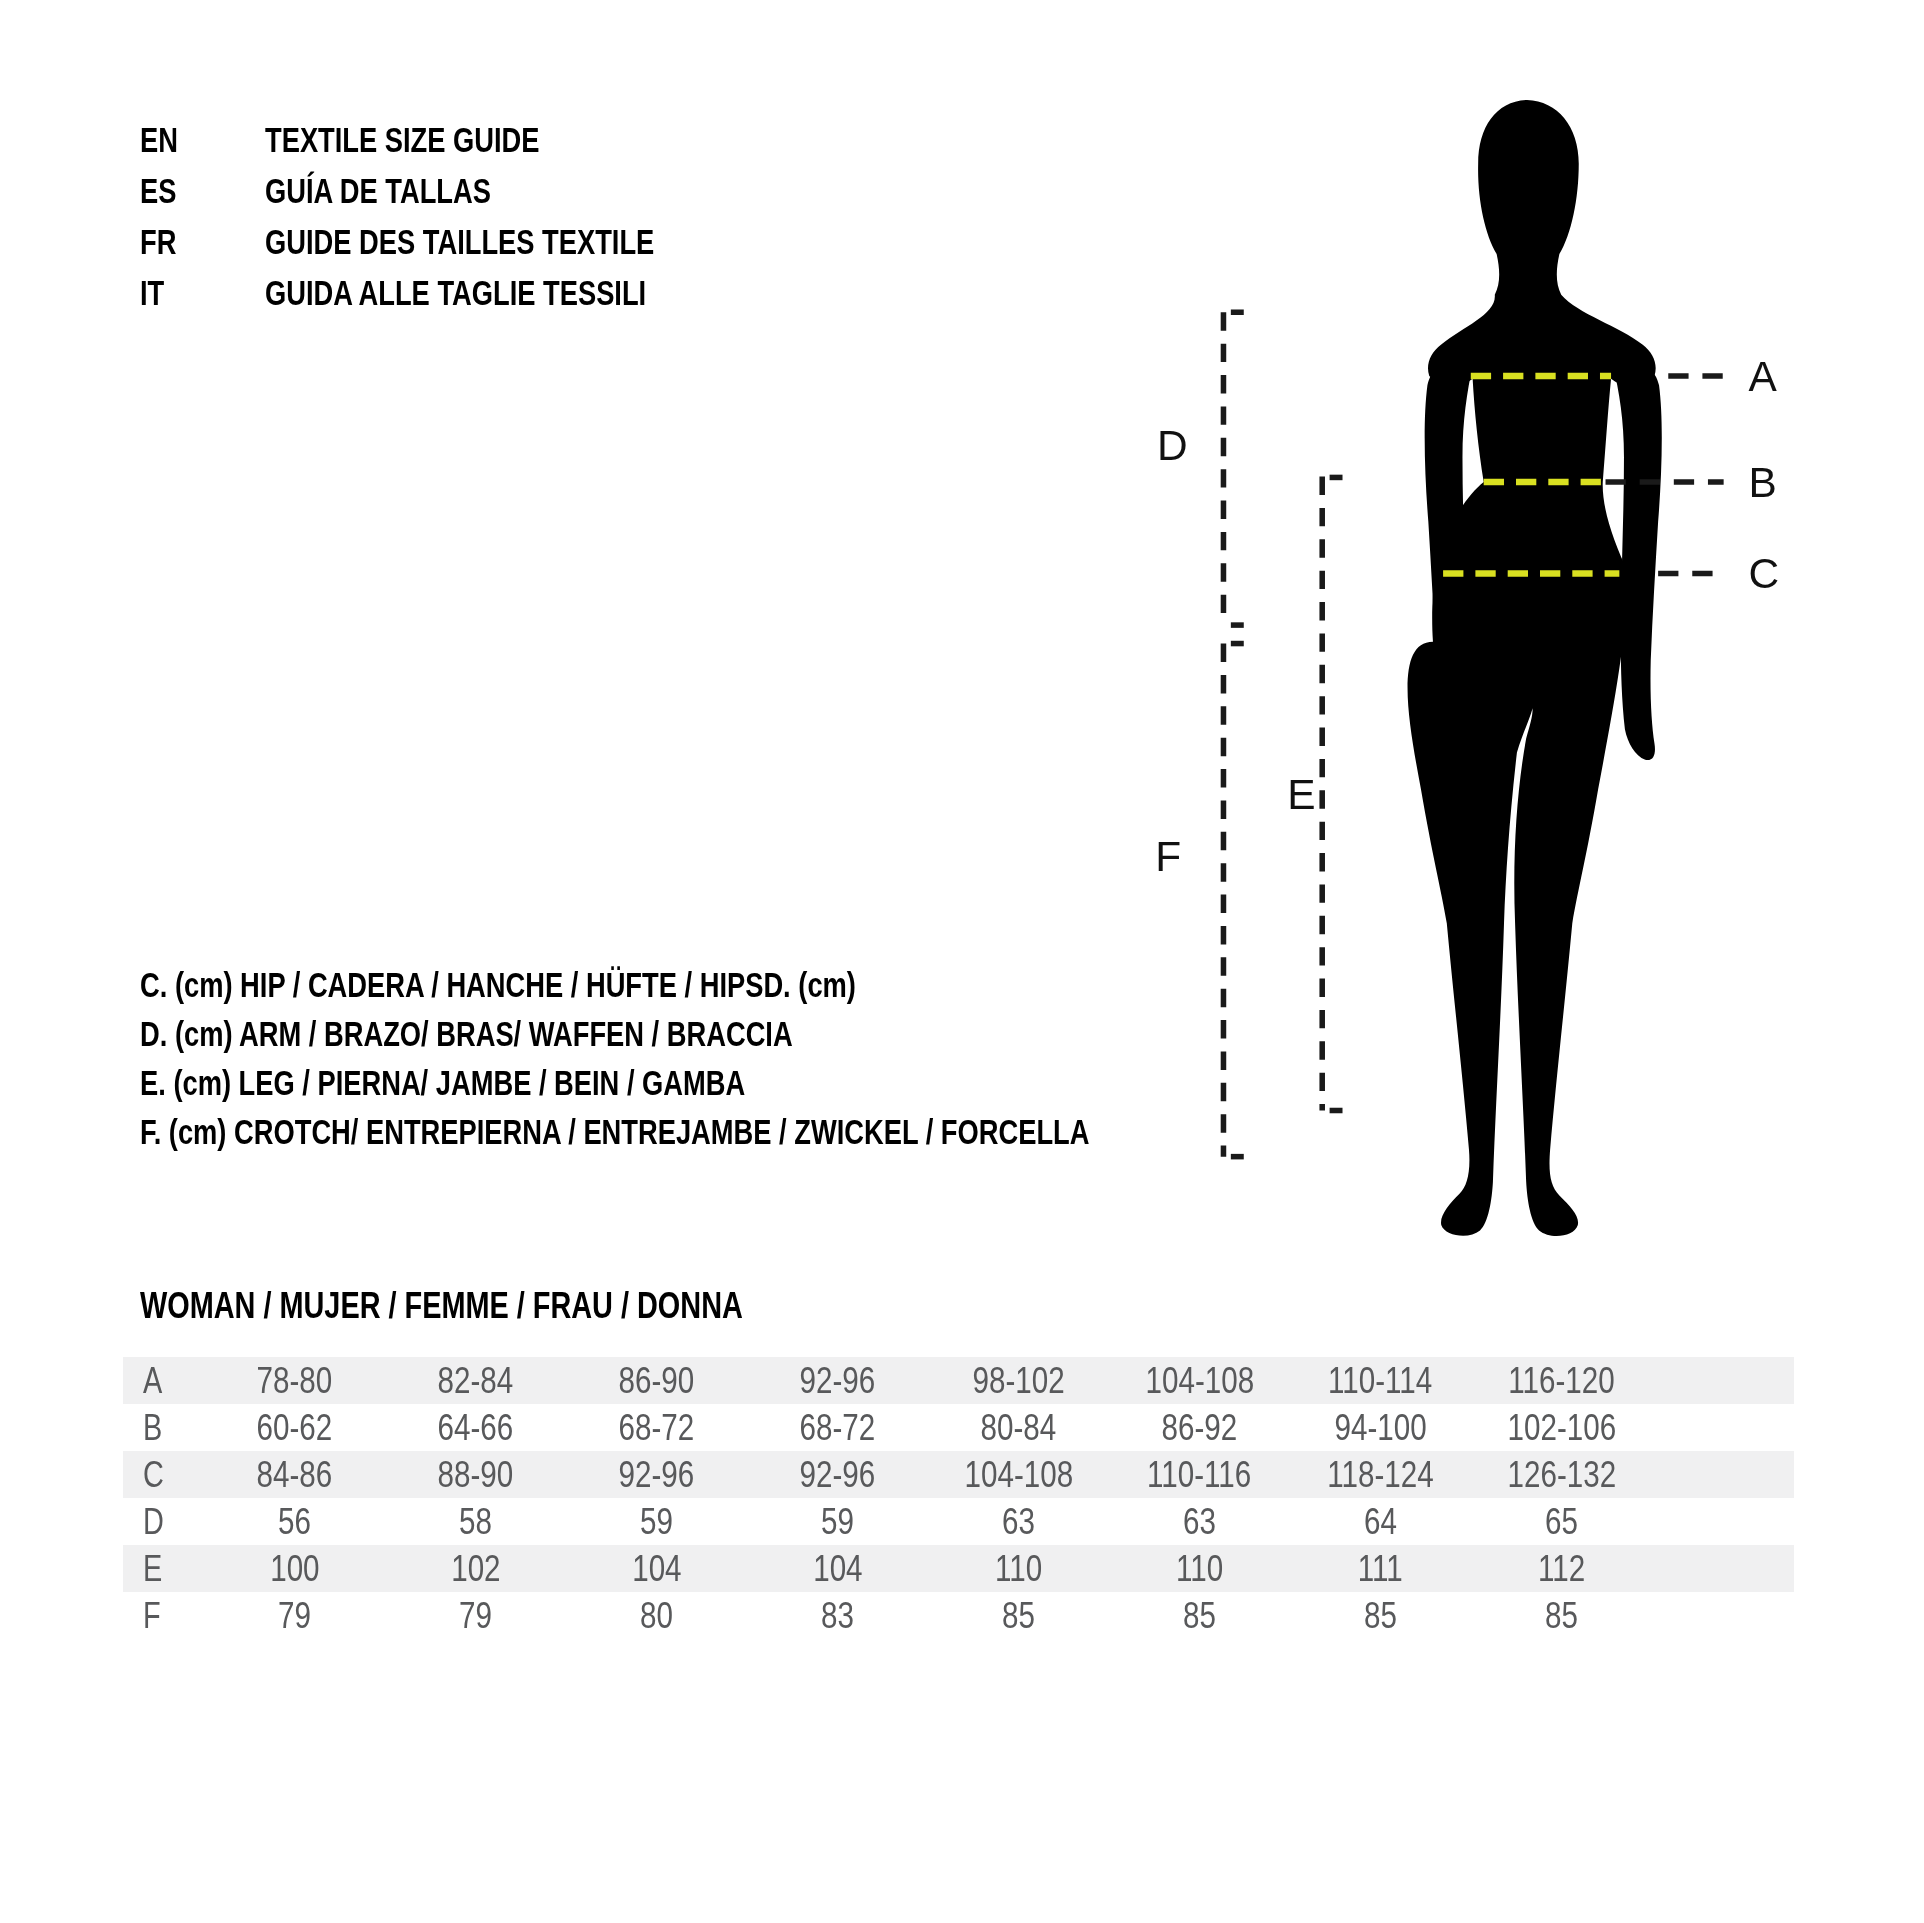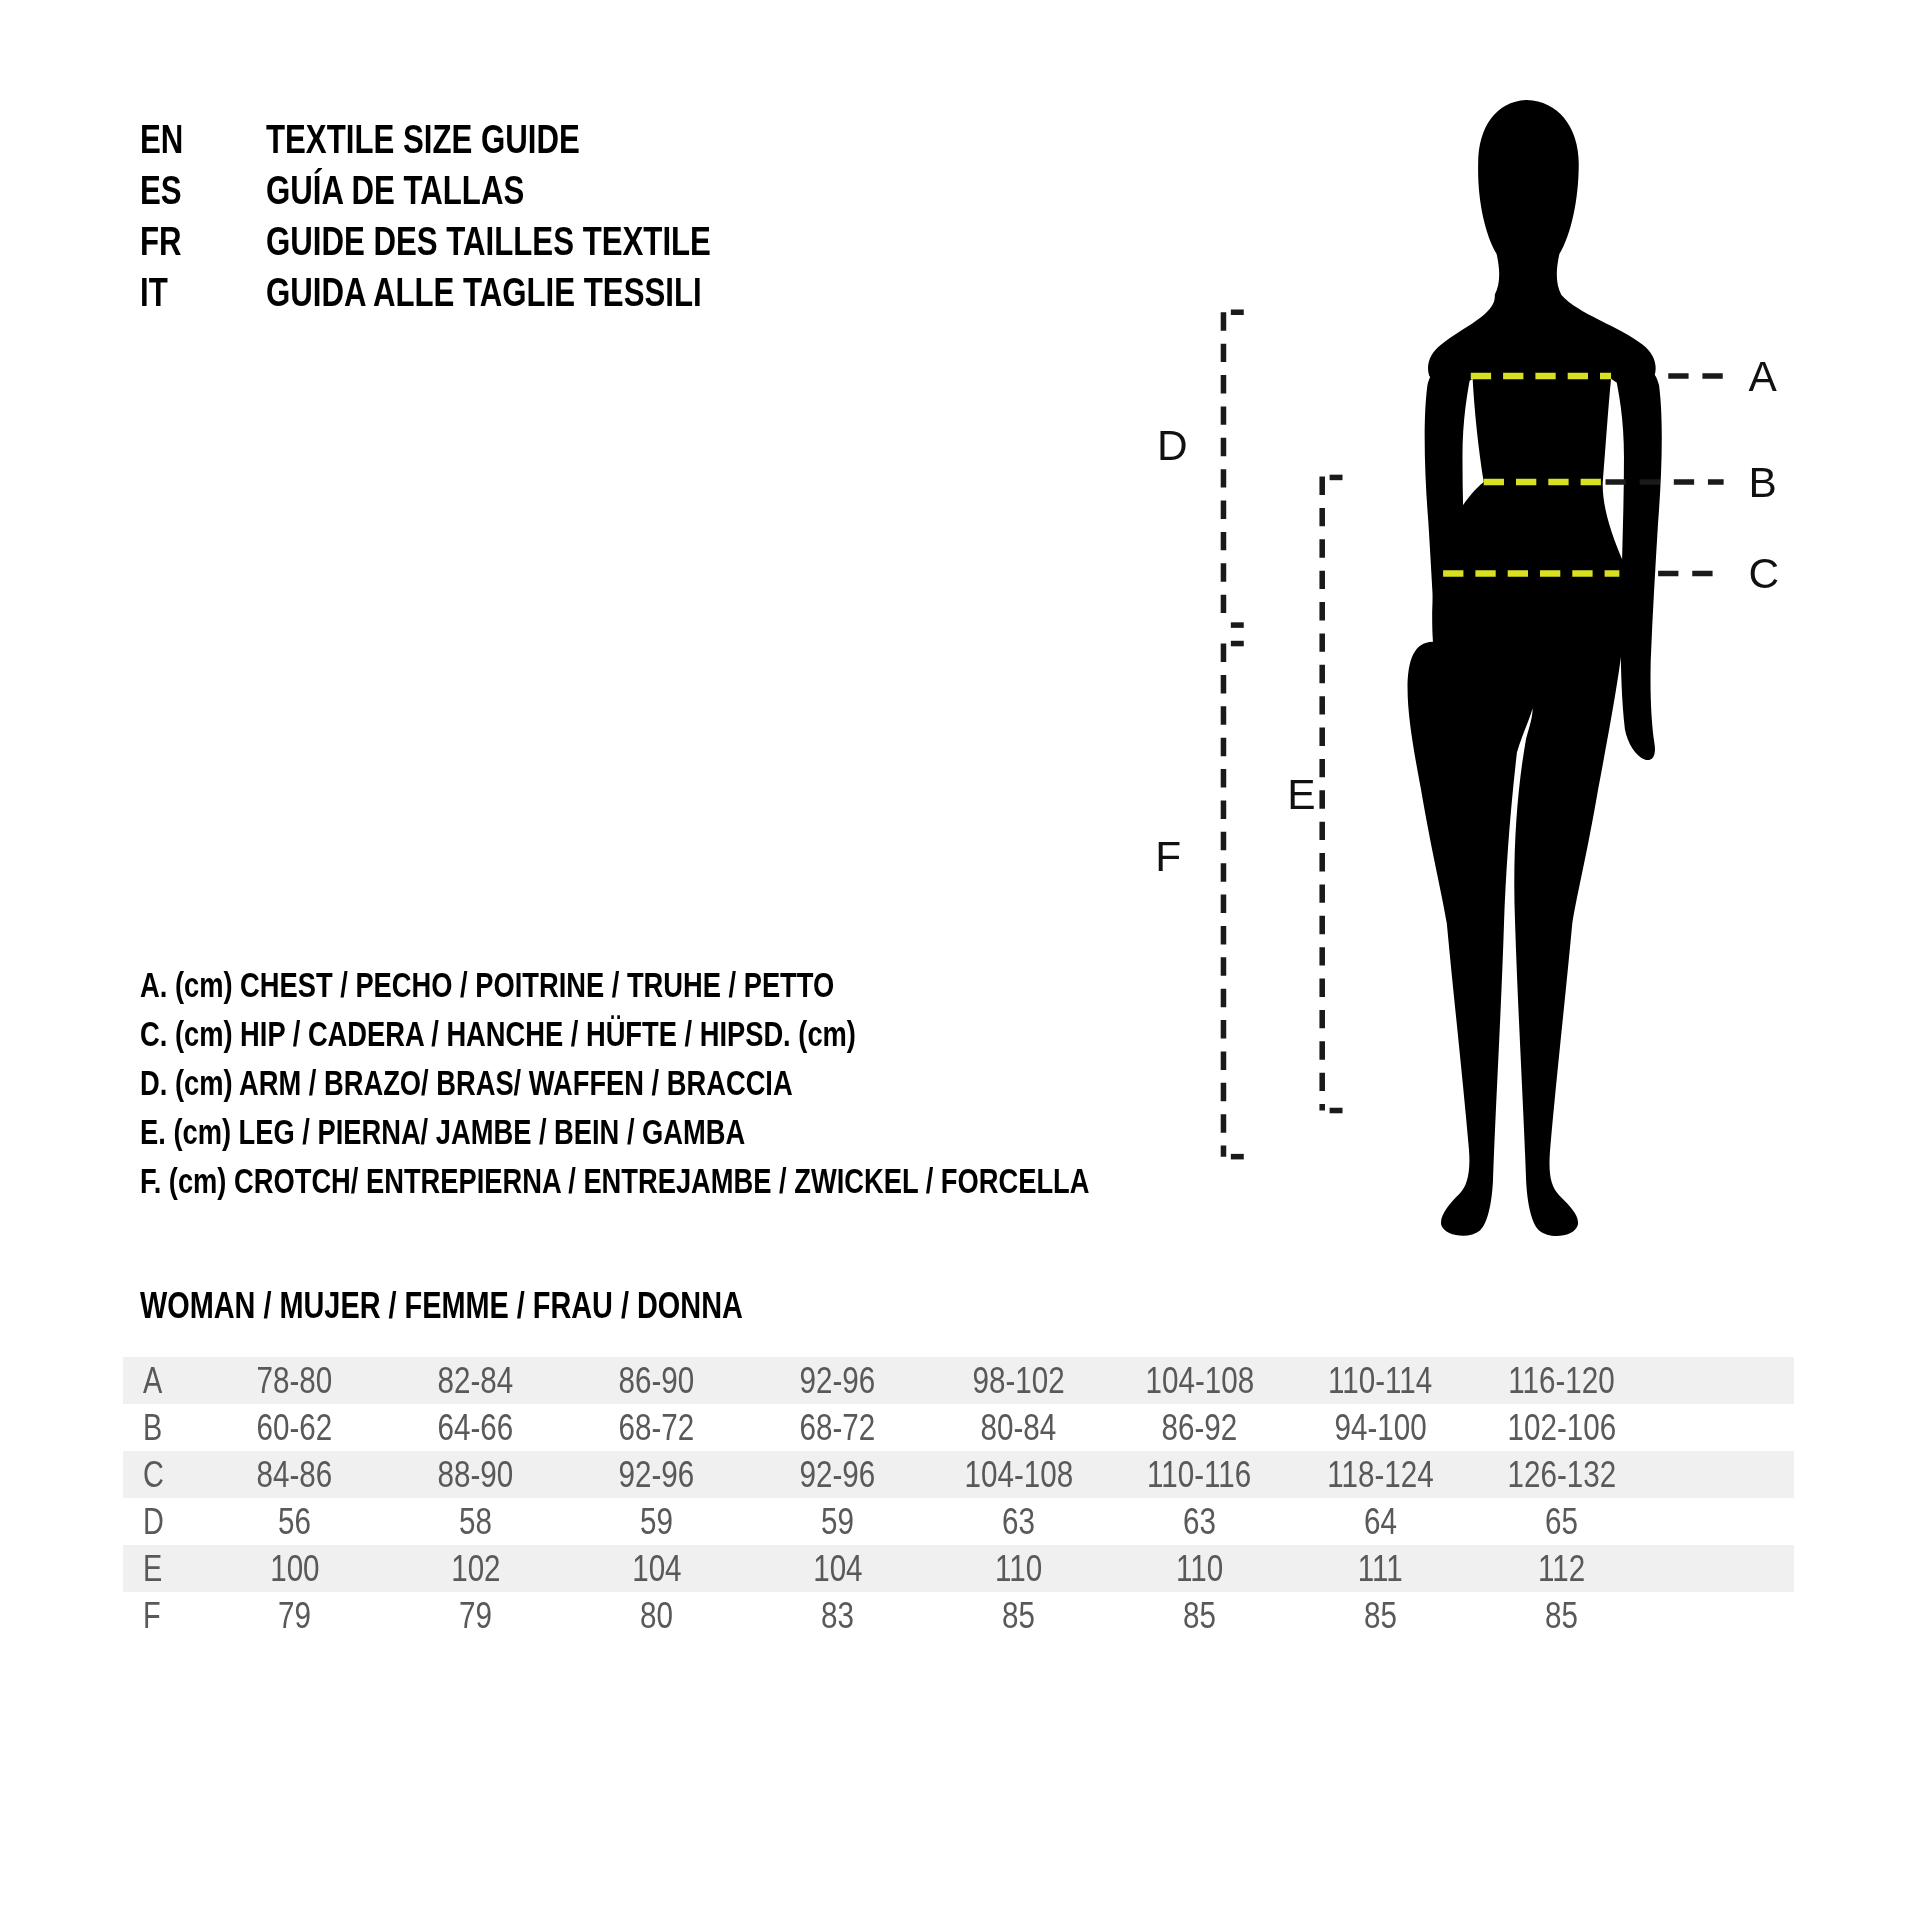--- a/index.html
+++ b/index.html
@@ -9,21 +9,21 @@
     font-family:"Liberation Sans", sans-serif; color:#000;
   }
   .abs { position:absolute; }
 
   
   .cond  { display:inline-block; transform:scaleX(0.78); transform-origin:0 50%; white-space:nowrap; }
   .cond-c{ display:inline-block; transform:scaleX(0.80); transform-origin:50% 50%; white-space:nowrap; }
 
   
   .lang-block { left:140px; top:114px; }
-  .lang-row { height:51px; line-height:51px; font-size:40px; font-weight:bold; }
+  .lang-row { height:51px; line-height:51px; font-size:35px; font-weight:bold; }
   .lang-code { display:inline-block; width:115px; vertical-align:top; }
 
   
   .legend-block { left:140px; top:960px; }
   .legend-line { height:49px; line-height:49px; font-size:35px; font-weight:bold; }
 
   
   .woman-heading { left:140px; top:1282px; height:48px; line-height:48px; font-size:37px; font-weight:bold; }
 
   
@@ -151,21 +151,20 @@
     <text x="655" y="328" font-size="46" fill="#111">A</text>
     <text x="655" y="443" font-size="46" fill="#111">B</text>
     <text x="655" y="542" font-size="46" fill="#111">C</text>
     <text x="14" y="403" font-size="46" fill="#111">D</text>
     <text x="155" y="781" font-size="46" fill="#111">E</text>
     <text x="12" y="849" font-size="46" fill="#111">F</text>
   </svg>
 </div>
 
 <div class="abs legend-block">
-  <div class="legend-line"><span class="cond">A. (cm) CHEST / PECHO / POITRINE / TRUHE / PETTO</span></div>
   <div class="legend-line"><span class="cond">C. (cm) HIP / CADERA / HANCHE / HÜFTE / HIPSD. (cm)</span></div>
   <div class="legend-line"><span class="cond">D. (cm) ARM / BRAZO/ BRAS/ WAFFEN / BRACCIA</span></div>
   <div class="legend-line"><span class="cond">E. (cm) LEG / PIERNA/ JAMBE / BEIN / GAMBA</span></div>
   <div class="legend-line"><span class="cond">F. (cm) CROTCH/ ENTREPIERNA / ENTREJAMBE / ZWICKEL / FORCELLA</span></div>
 </div>
 
 <div class="abs woman-heading">
   <span class="cond">WOMAN / MUJER / FEMME / FRAU / DONNA</span>
 </div>
 

